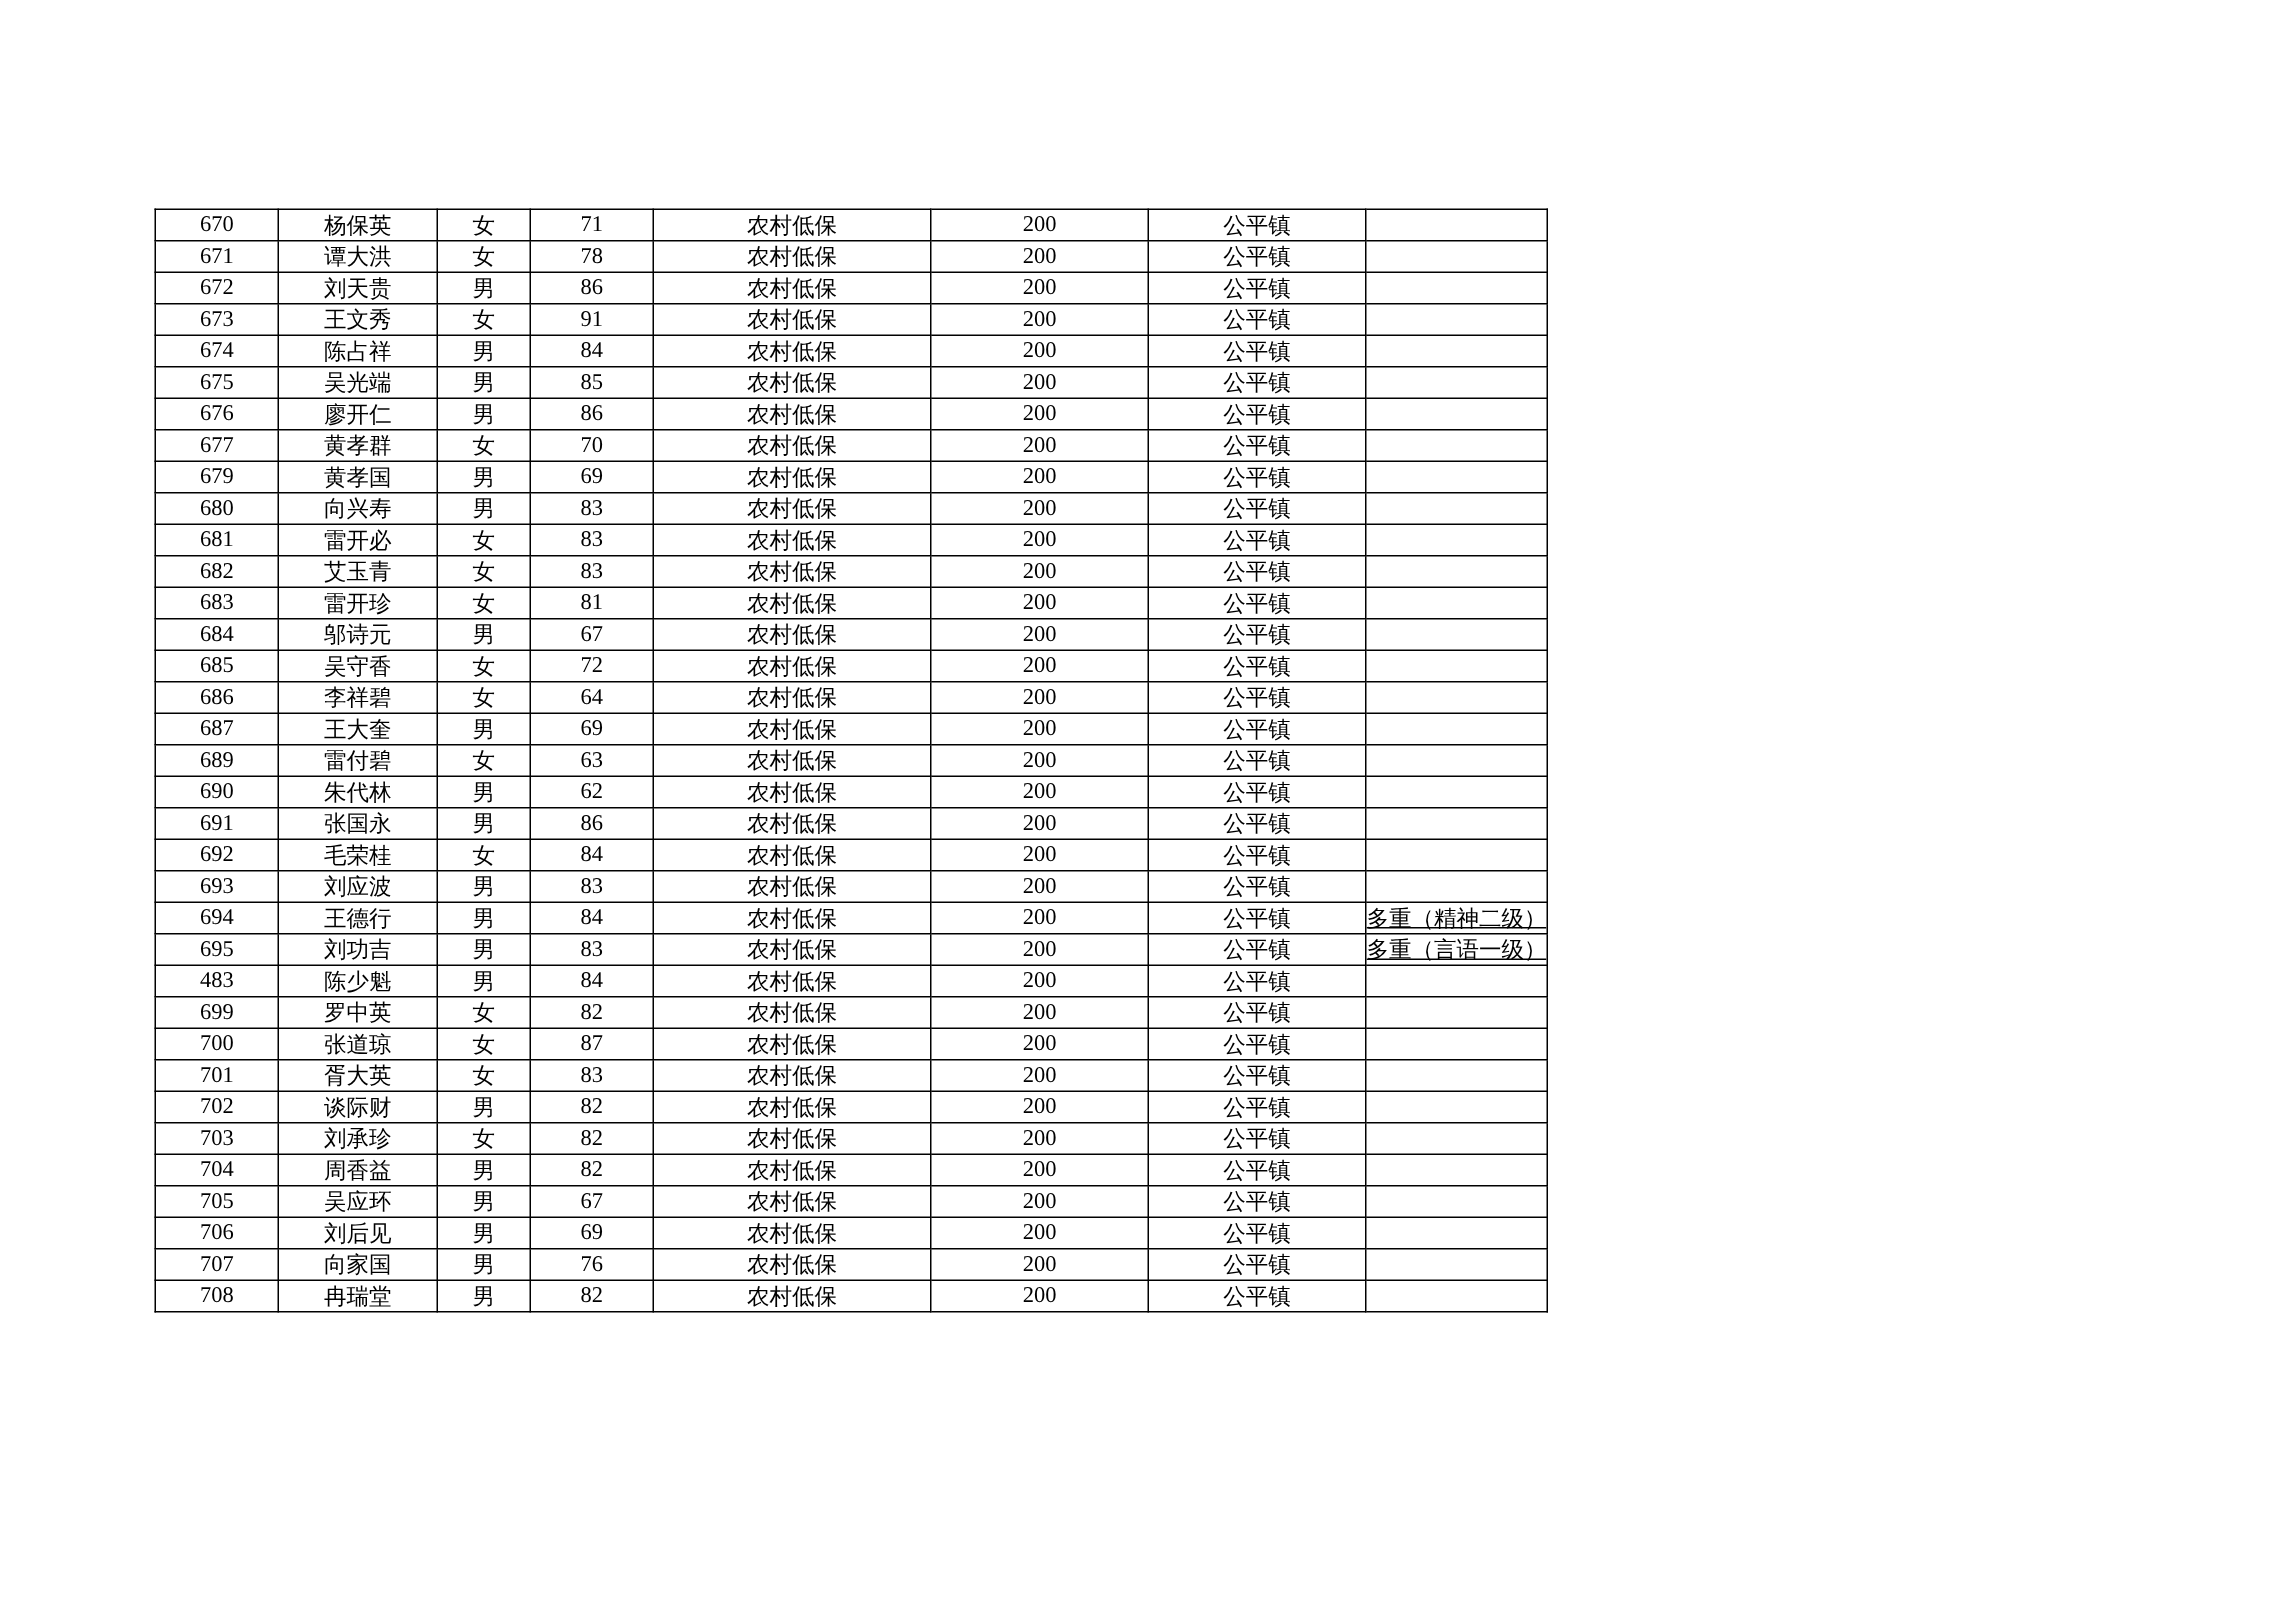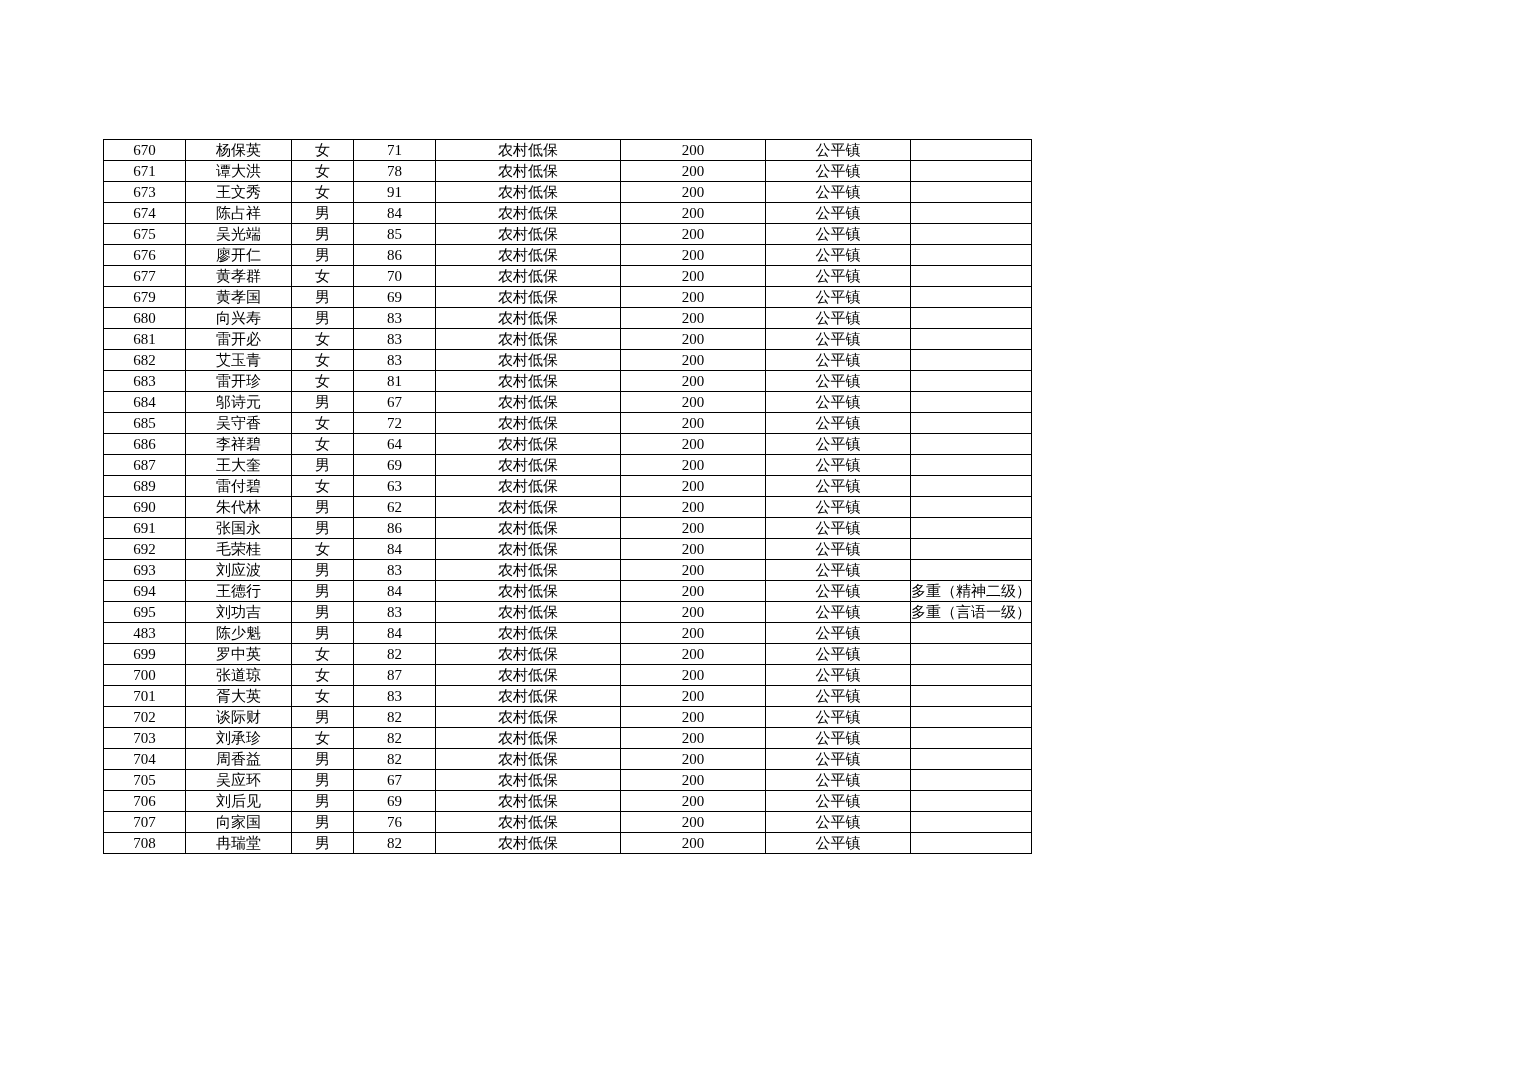--- a/index.html
+++ b/index.html
@@ -45,21 +45,21 @@
   col.c-remark { width: 100px; }
 
   td.cell-no,
   td.cell-age,
   td.cell-amount { font-family: "Liberation Serif", "DejaVu Serif", serif; }
   td.cell-name,
   td.cell-sex,
   td.cell-type,
   td.cell-town,
   td.cell-remark { font-family: "DejaVu Sans", "Liberation Sans", sans-serif; font-size: 14px; }
-  td.cell-remark { font-size: 13px; }
+  td.cell-remark { font-size: 13px; text-decoration: underline; }
 </style>
 </head>
 <body>
 
 <div id="sheet">
   <table class="data-table">
     <colgroup>
       <col class="c-no">
       <col class="c-name">
       <col class="c-sex">
@@ -84,20 +84,30 @@
           <td class="cell-no">671</td>
           <td class="cell-name">谭大洪</td>
           <td class="cell-sex">女</td>
           <td class="cell-age">78</td>
           <td class="cell-type">农村低保</td>
           <td class="cell-amount">200</td>
           <td class="cell-town">公平镇</td>
           <td class="cell-remark"></td>
         </tr>
         <tr>
+          <td class="cell-no">672</td>
+          <td class="cell-name">刘天贵</td>
+          <td class="cell-sex">男</td>
+          <td class="cell-age">86</td>
+          <td class="cell-type">农村低保</td>
+          <td class="cell-amount">200</td>
+          <td class="cell-town">公平镇</td>
+          <td class="cell-remark"></td>
+        </tr>
+        <tr>
           <td class="cell-no">673</td>
           <td class="cell-name">王文秀</td>
           <td class="cell-sex">女</td>
           <td class="cell-age">91</td>
           <td class="cell-type">农村低保</td>
           <td class="cell-amount">200</td>
           <td class="cell-town">公平镇</td>
           <td class="cell-remark"></td>
         </tr>
         <tr>

